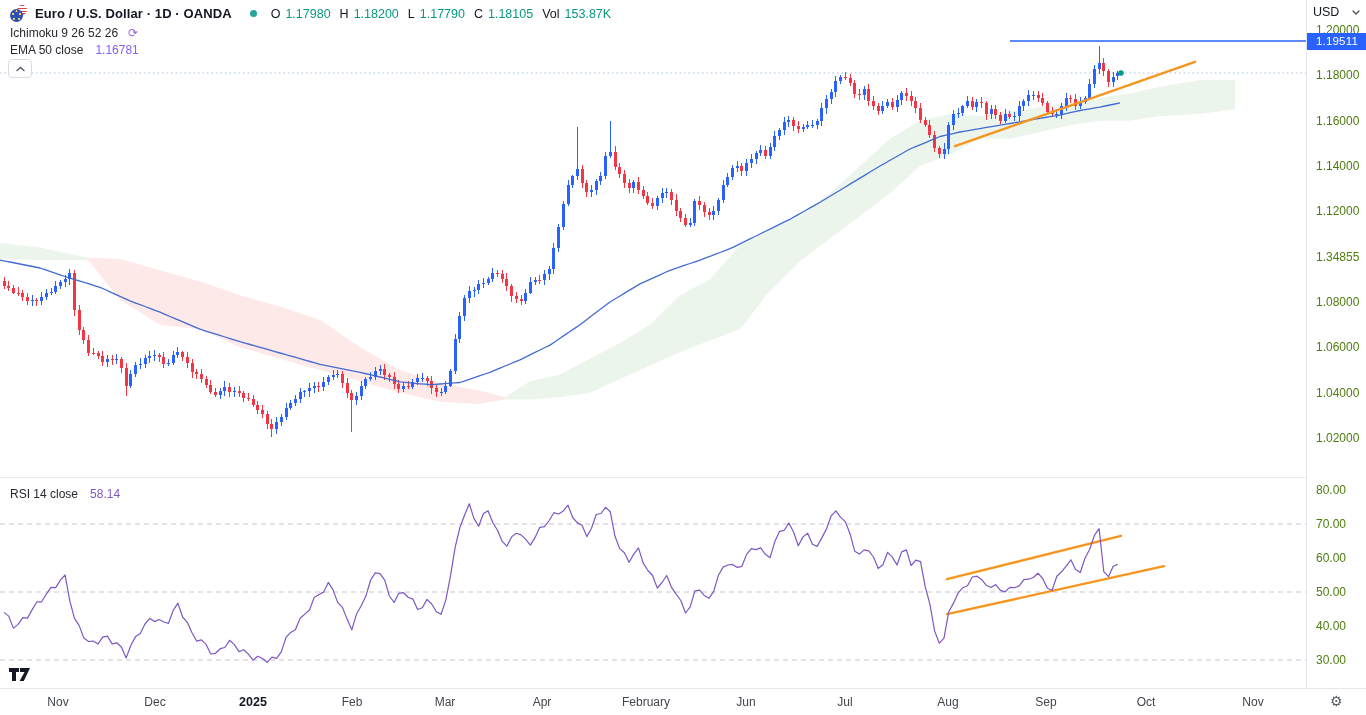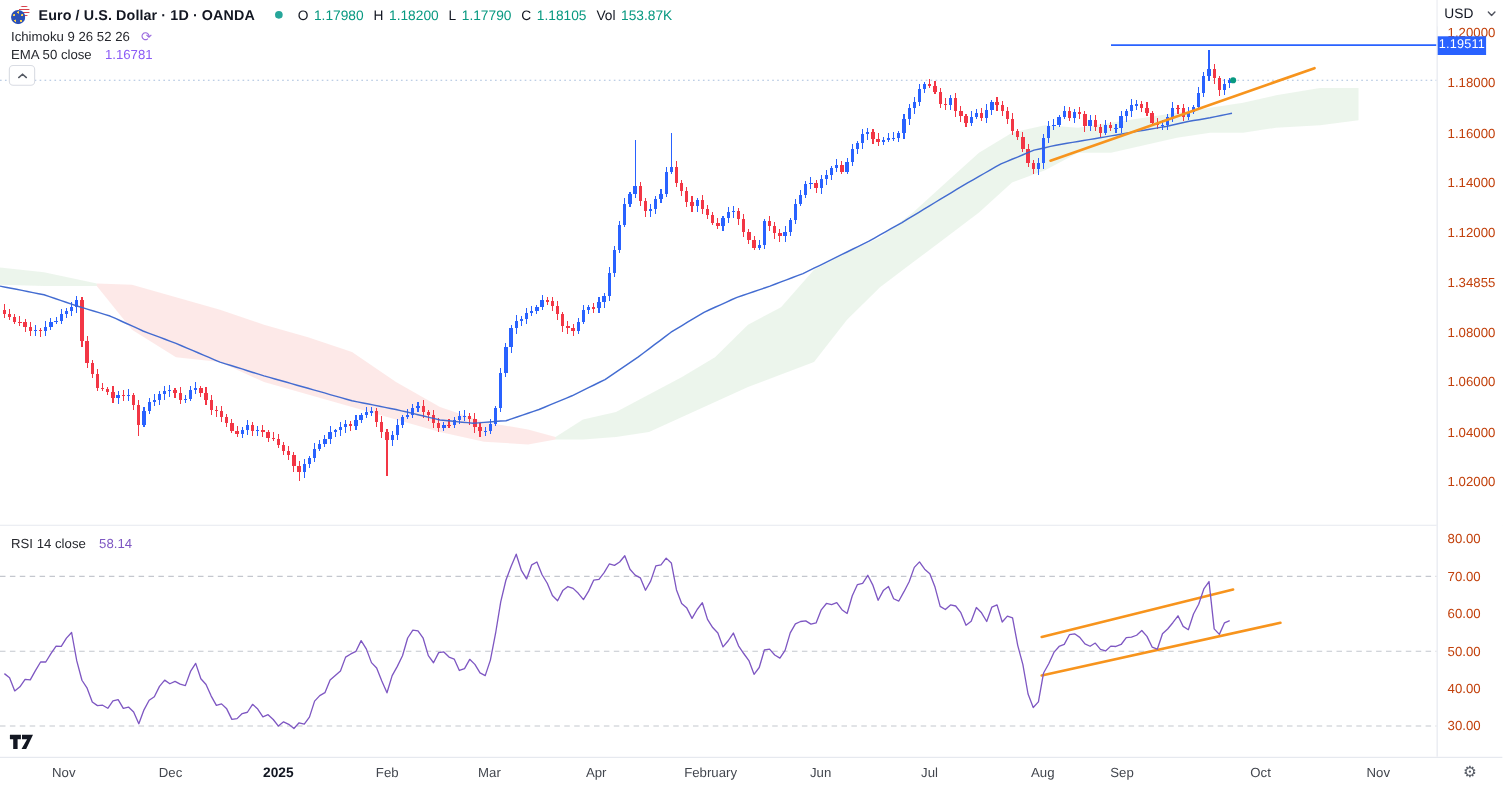--- a/index.html
+++ b/index.html
@@ -27,24 +27,24 @@
   .ohlc .k{color:#131722}
   .ohlc .v{color:#089981;margin-right:4px}
   .ind-label{font-size:12px;color:#26282e}
   .ind-val-blue{font-size:12px;color:#8b5cf6;margin-left:6px}
   .ind-val-purple{font-size:12px;color:#7e57c2;margin-left:6px}
   .spinner{font-size:12px;color:#9b6bdf;margin-left:4px;line-height:1}
   #collapse-btn{position:absolute;left:8px;top:59px;width:22px;height:17px;border:1px solid #d9dce3;border-radius:4px;
     background:#fff;display:flex;align-items:center;justify-content:center;z-index:5;cursor:pointer}
   
   #price-axis{position:absolute;left:1306px;top:0;width:60px;height:688px;background:#fff;border-left:1px solid #e4e7ee;z-index:4}
-  .plabel{position:absolute;left:9px;font-size:12px;color:#c2410c;transform:translateY(-50%)}
+  .plabel{position:absolute;left:9px;font-size:12px;color:#4d7c0f;transform:translateY(-50%)}
   #usd-btn{position:absolute;left:0;top:0;width:60px;height:24px;display:flex;align-items:center;
     justify-content:space-between;padding:0 7px 0 6px;box-sizing:border-box;font-size:12.5px;font-weight:500;color:#131722;cursor:pointer;background:#fff;z-index:6}
-  #hline-label{position:absolute;left:0;width:44px;height:17px;background:#2962ff;color:#fff;font-size:11.5px;
+  #hline-label{position:absolute;left:0;width:60px;height:17px;background:#2962ff;color:#fff;font-size:11.5px;
     display:flex;align-items:center;justify-content:center;z-index:5;letter-spacing:.2px}
   
   #time-axis{position:absolute;left:0;top:688px;width:1366px;height:27px;background:#fff;border-top:1px solid #e4e7ee;z-index:4}
   .month{position:absolute;top:6px;width:44px;margin-left:-22px;text-align:center;font-size:12px;color:#42464e}
   .month.year{font-weight:700;color:#131722;font-size:12.5px}
   #gear{position:absolute;left:1330px;top:4px;font-size:14px;color:#555a64;cursor:pointer}
   #tv-logo{position:absolute;left:8px;top:666px;z-index:5}
 </style>
 </head>
 <body>
@@ -624,21 +624,21 @@
   <div class="month" style="left: 58px;">Nov</div>
       <div class="month" style="left: 155px;">Dec</div>
       <div class="month year" style="left: 253px;">2025</div>
       <div class="month" style="left: 352px;">Feb</div>
       <div class="month" style="left: 445px;">Mar</div>
       <div class="month" style="left: 542px;">Apr</div>
       <div class="month" style="left: 644px;">February</div>
       <div class="month" style="left: 746px;">Jun</div>
       <div class="month" style="left: 845px;">Jul</div>
       <div class="month" style="left: 948px;">Aug</div>
-      <div class="month" style="left: 1020px;">Sep</div>
+      <div class="month" style="left: 1046px;">Sep</div>
       <div class="month" style="left: 1146px;">Oct</div>
       <div class="month" style="left: 1253px;">Nov</div>
     </div>
 
   <div id="tv-logo">
     <svg width="26" height="16" viewBox="0 0 26 16">
       <path d="M1 2h10v4H8v9H4V6H1z" fill="#131722"></path>
       <path d="M12 2h10l-6.2 13h-4.2l5-9H12z" fill="#131722"></path>
     </svg>
   </div>

